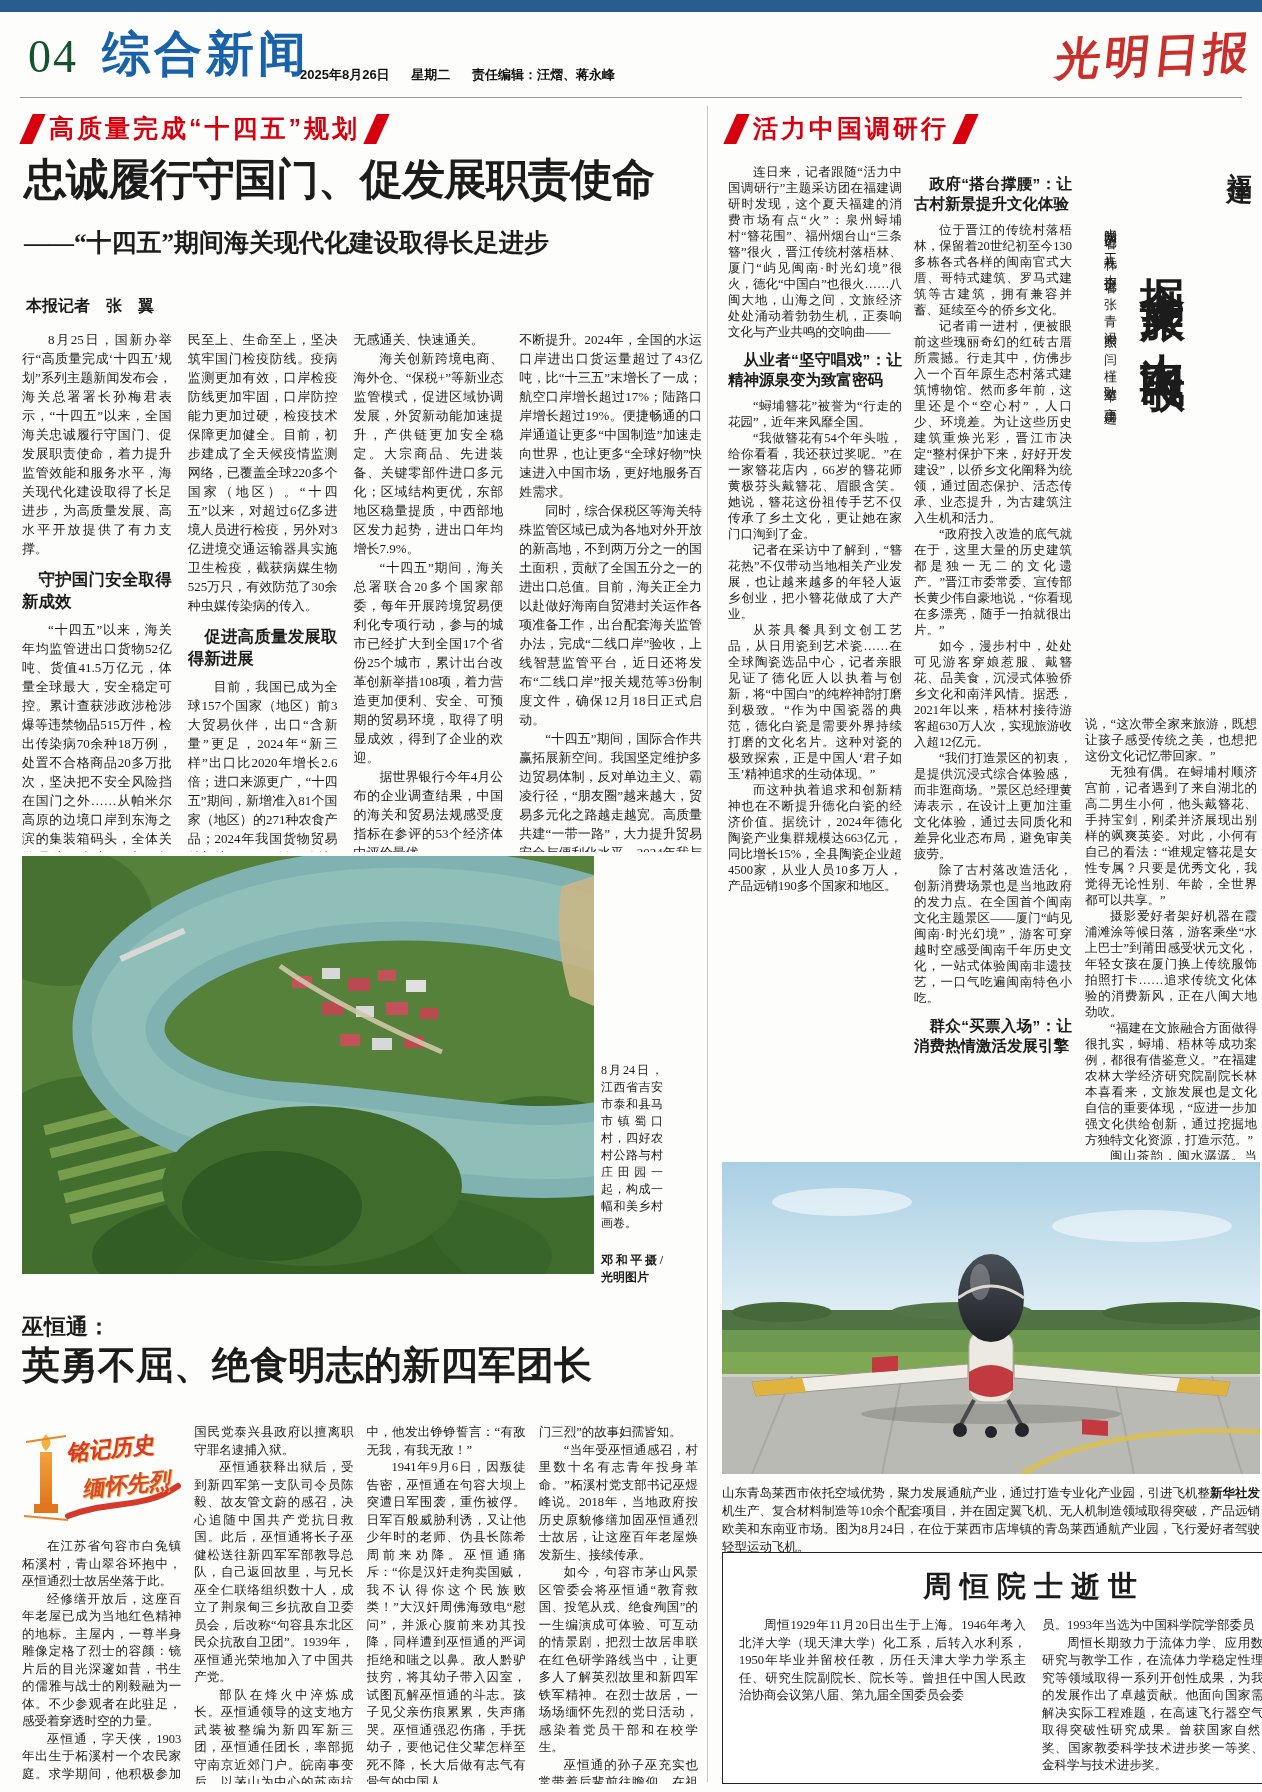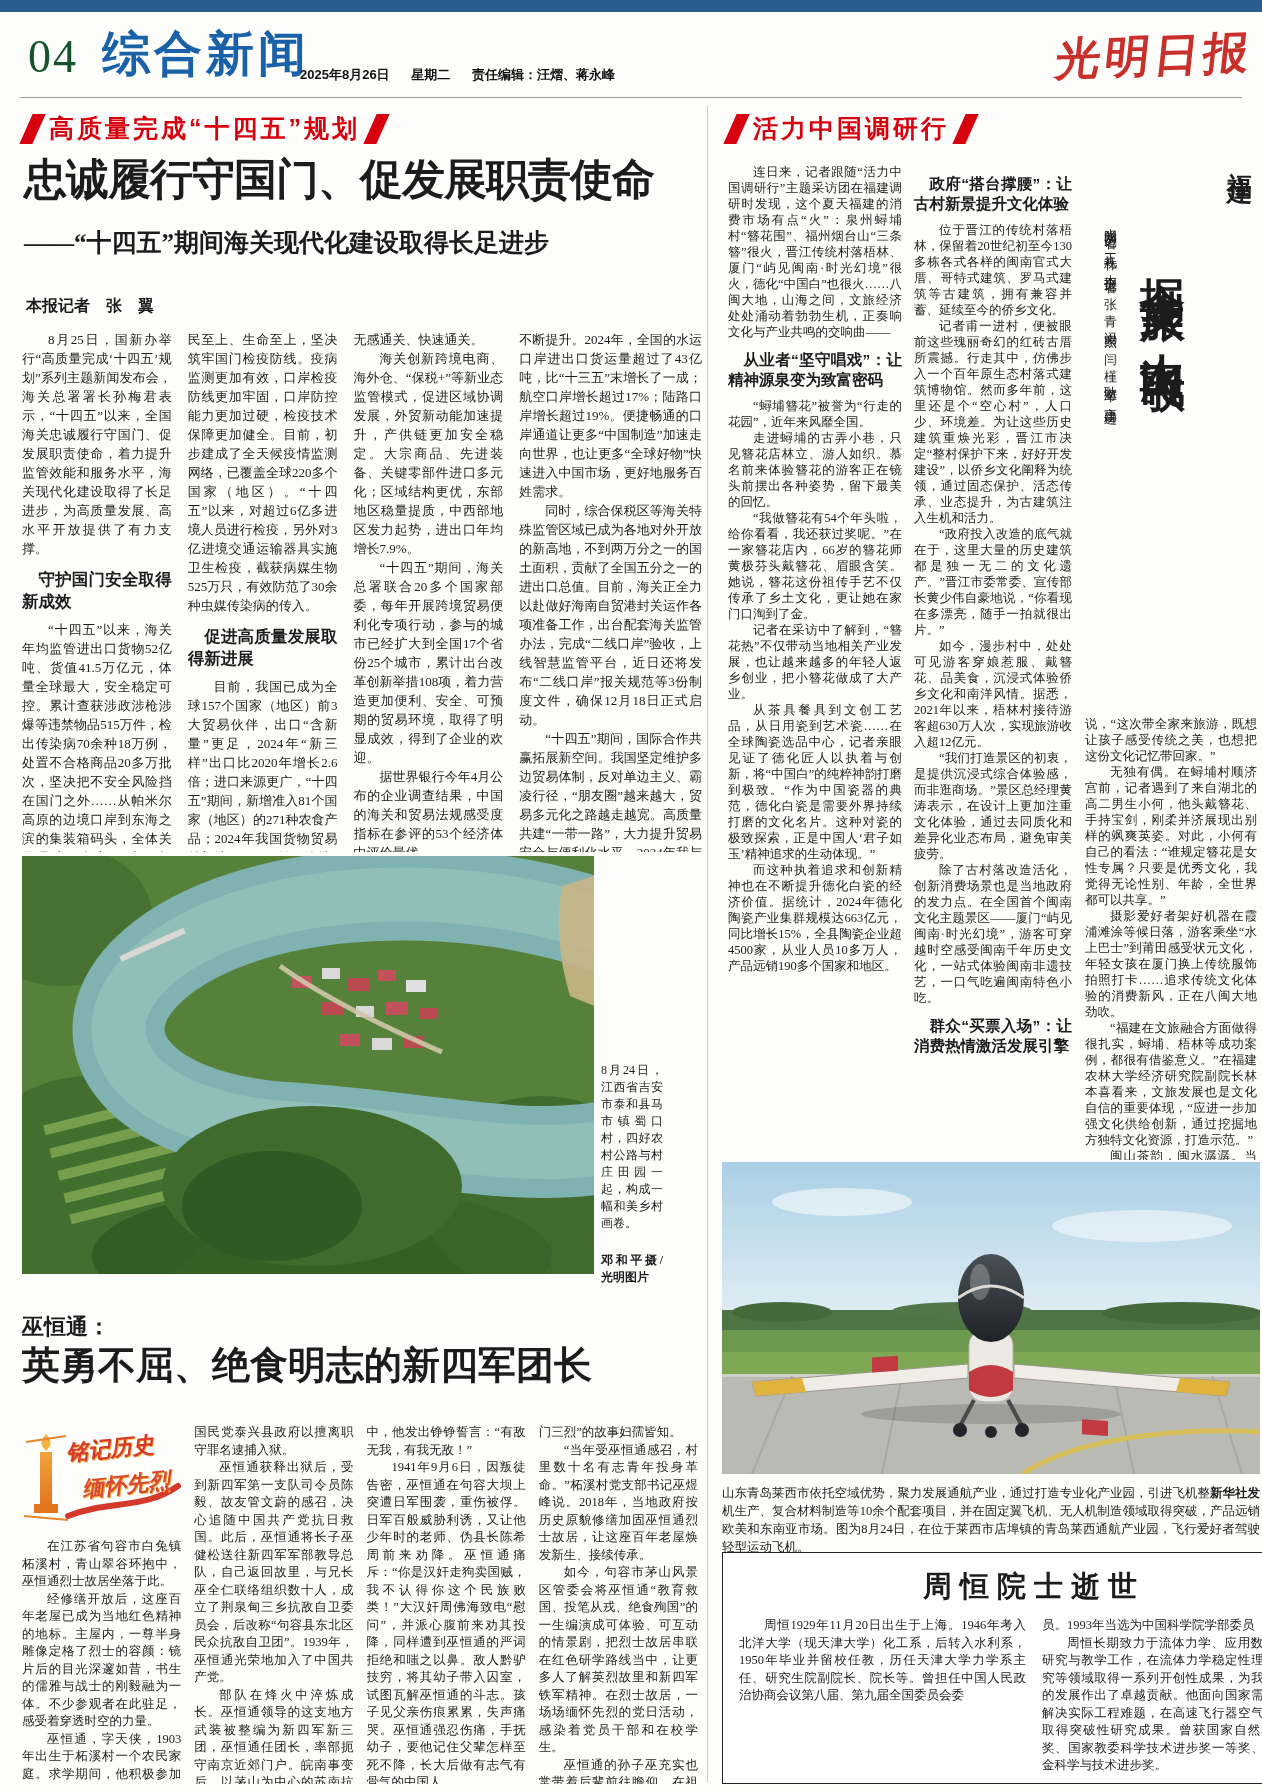--- a/index.html
+++ b/index.html
@@ -157,21 +157,20 @@
 
   <div class="abs kicker" style="left:730px;top:112px;">
     <span class="kbar"></span>
     <span class="ktext">活力中国调研行</span>
     <span class="kbar"></span>
   </div>
   <div class="abs col rcol" id="f-col1">
       <p class="para">连日来，记者跟随“活力中国调研行”主题采访团在福建调研时发现，这个夏天福建的消费市场有点“火”：泉州蟳埔村“簪花围”、福州烟台山“三条簪”很火，晋江传统村落梧林、厦门“屿见闽南·时光幻境”很火，德化“中国白”也很火……八闽大地，山海之间，文旅经济处处涌动着勃勃生机，正奏响文化与产业共鸣的交响曲——</p>
       <div class="sub">从业者“坚守唱戏”：让精神源泉变为致富密码</div>
       <p class="para">“蟳埔簪花”被誉为“行走的花园”，近年来风靡全国。</p>
-      <p class="para">走进蟳埔的古弄小巷，只见簪花店林立、游人如织。慕名前来体验簪花的游客正在镜头前摆出各种姿势，留下最美的回忆。</p>
       <p class="para">“我做簪花有54个年头啦，给你看看，我还获过奖呢。”在一家簪花店内，66岁的簪花师黄极芬头戴簪花、眉眼含笑。她说，簪花这份祖传手艺不仅传承了乡土文化，更让她在家门口淘到了金。</p>
       <p class="para">记者在采访中了解到，“簪花热”不仅带动当地相关产业发展，也让越来越多的年轻人返乡创业，把小簪花做成了大产业。</p>
       <p class="para">从茶具餐具到文创工艺品，从日用瓷到艺术瓷……在全球陶瓷选品中心，记者亲眼见证了德化匠人以执着与创新，将“中国白”的纯粹神韵打磨到极致。“作为中国瓷器的典范，德化白瓷是需要外界持续打磨的文化名片。这种对瓷的极致探索，正是中国人‘君子如玉’精神追求的生动体现。”</p>
       <p class="para">而这种执着追求和创新精神也在不断提升德化白瓷的经济价值。据统计，2024年德化陶瓷产业集群规模达663亿元，同比增长15%，全县陶瓷企业超4500家，从业人员10多万人，产品远销190多个国家和地区。</p>
     </div>
   <div class="abs col rcol" id="f-col2">
       <div class="sub">政府“搭台撑腰”：让古村新景提升文化体验</div>
       <p class="para">位于晋江的传统村落梧林，保留着20世纪初至今130多栋各式各样的闽南官式大厝、哥特式建筑、罗马式建筑等古建筑，拥有兼容并蓄、延续至今的侨乡文化。</p>
       <p class="para">记者甫一进村，便被眼前这些瑰丽奇幻的红砖古厝所震撼。行走其中，仿佛步入一个百年原生态村落式建筑博物馆。然而多年前，这里还是个“空心村”，人口少、环境差。为让这些历史建筑重焕光彩，晋江市决定“整村保护下来，好好开发建设”，以侨乡文化阐释为统领，通过固态保护、活态传承、业态提升，为古建筑注入生机和活力。</p>
       <p class="para">“政府投入改造的底气就在于，这里大量的历史建筑都是独一无二的文化遗产。”晋江市委常委、宣传部长黄少伟自豪地说，“你看现在多漂亮，随手一拍就很出片。”</p>

